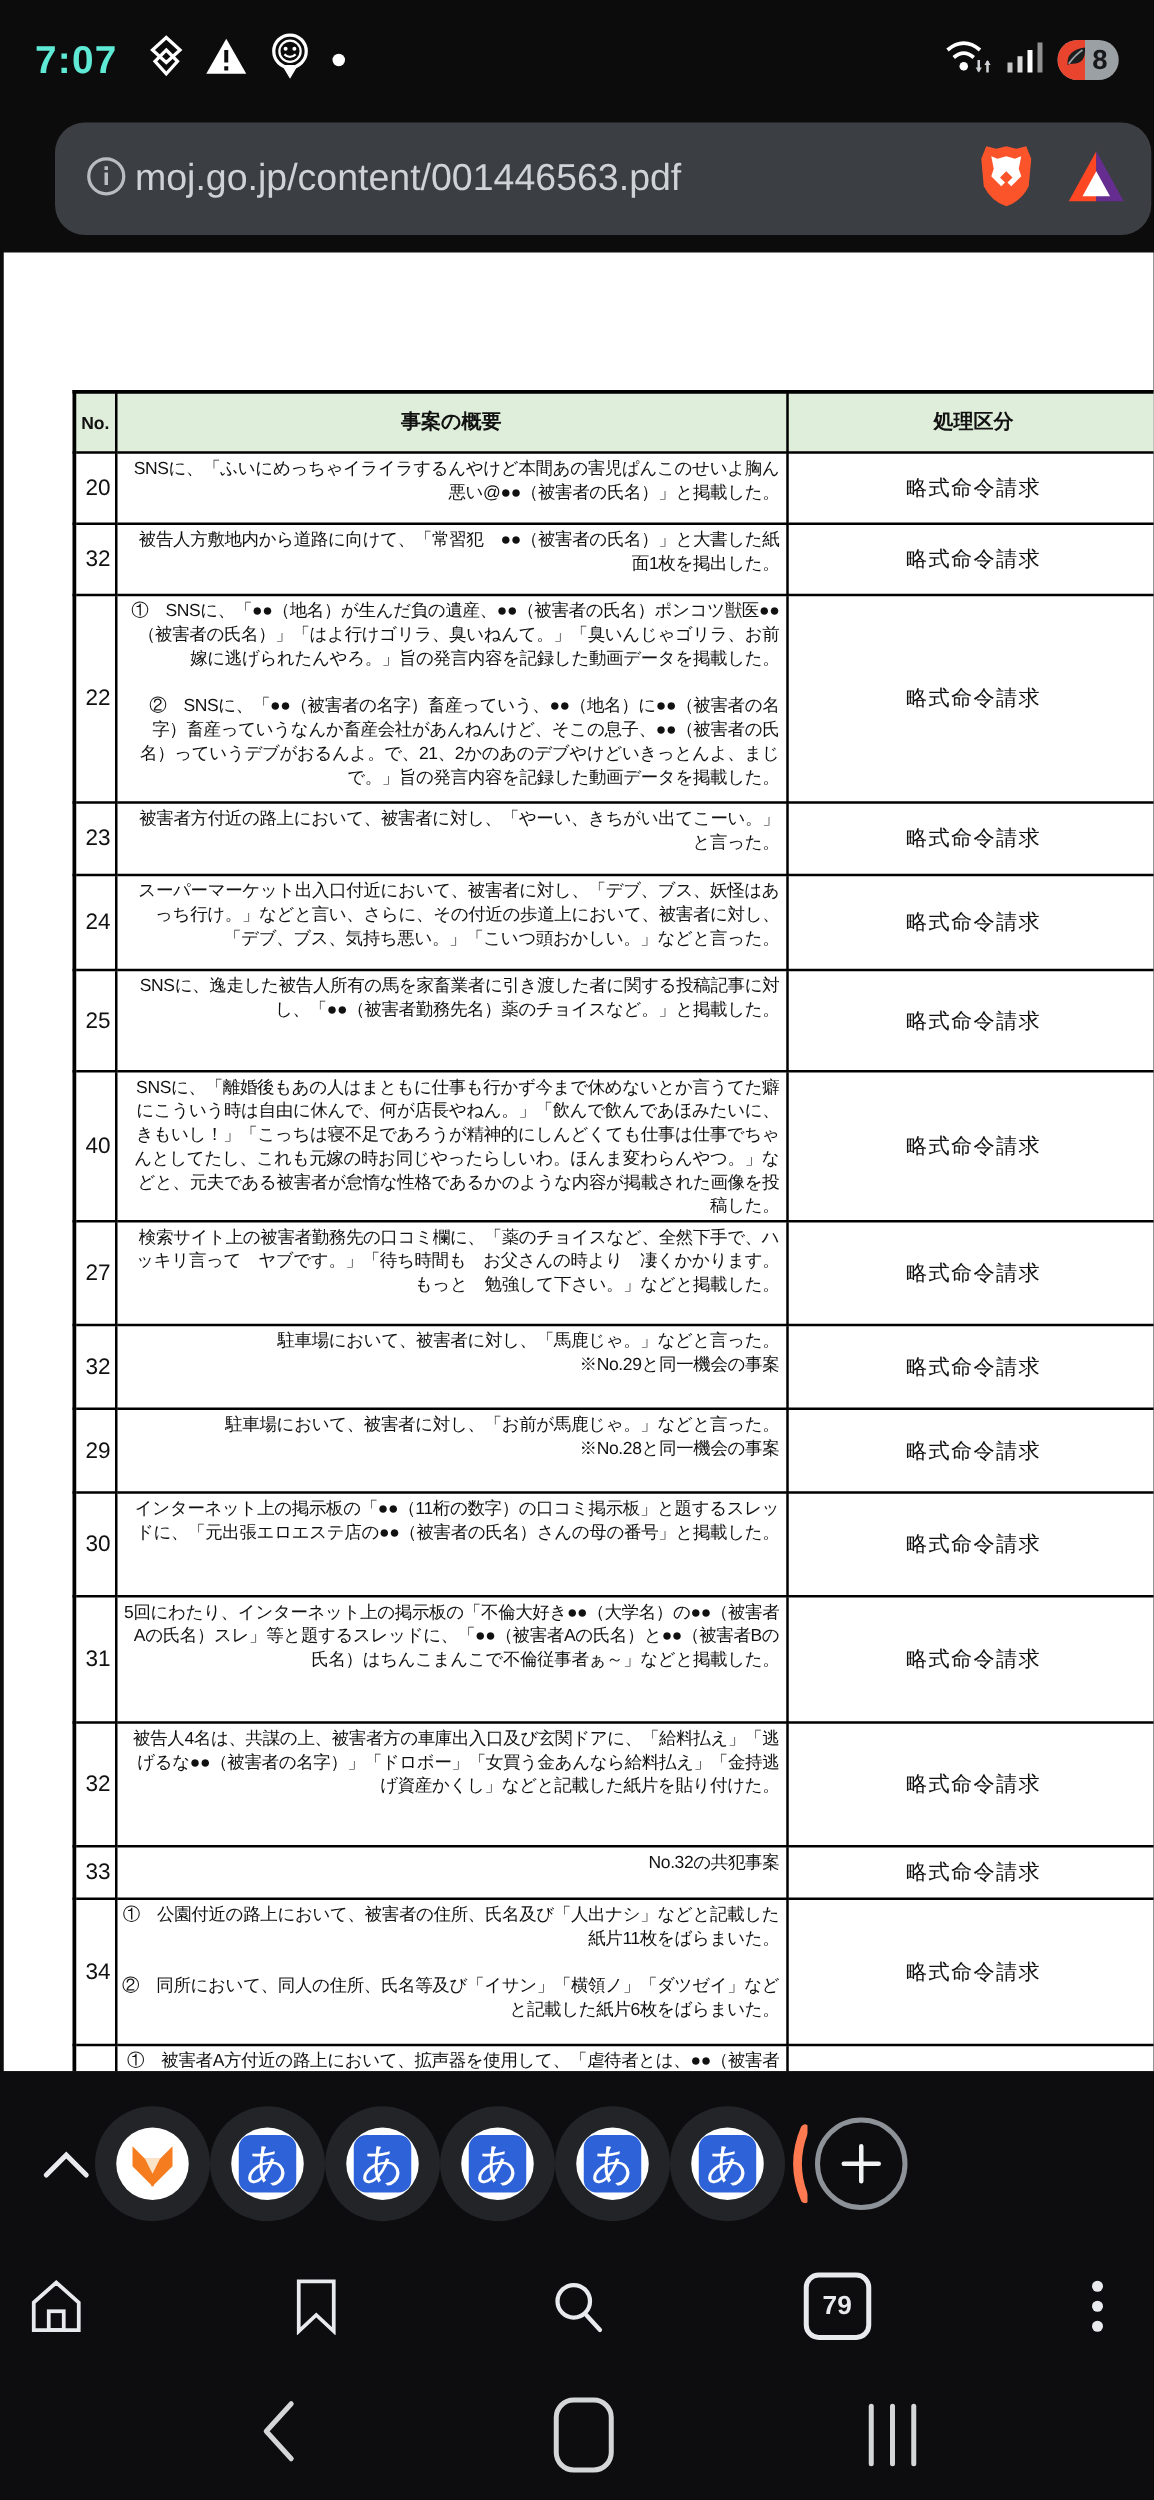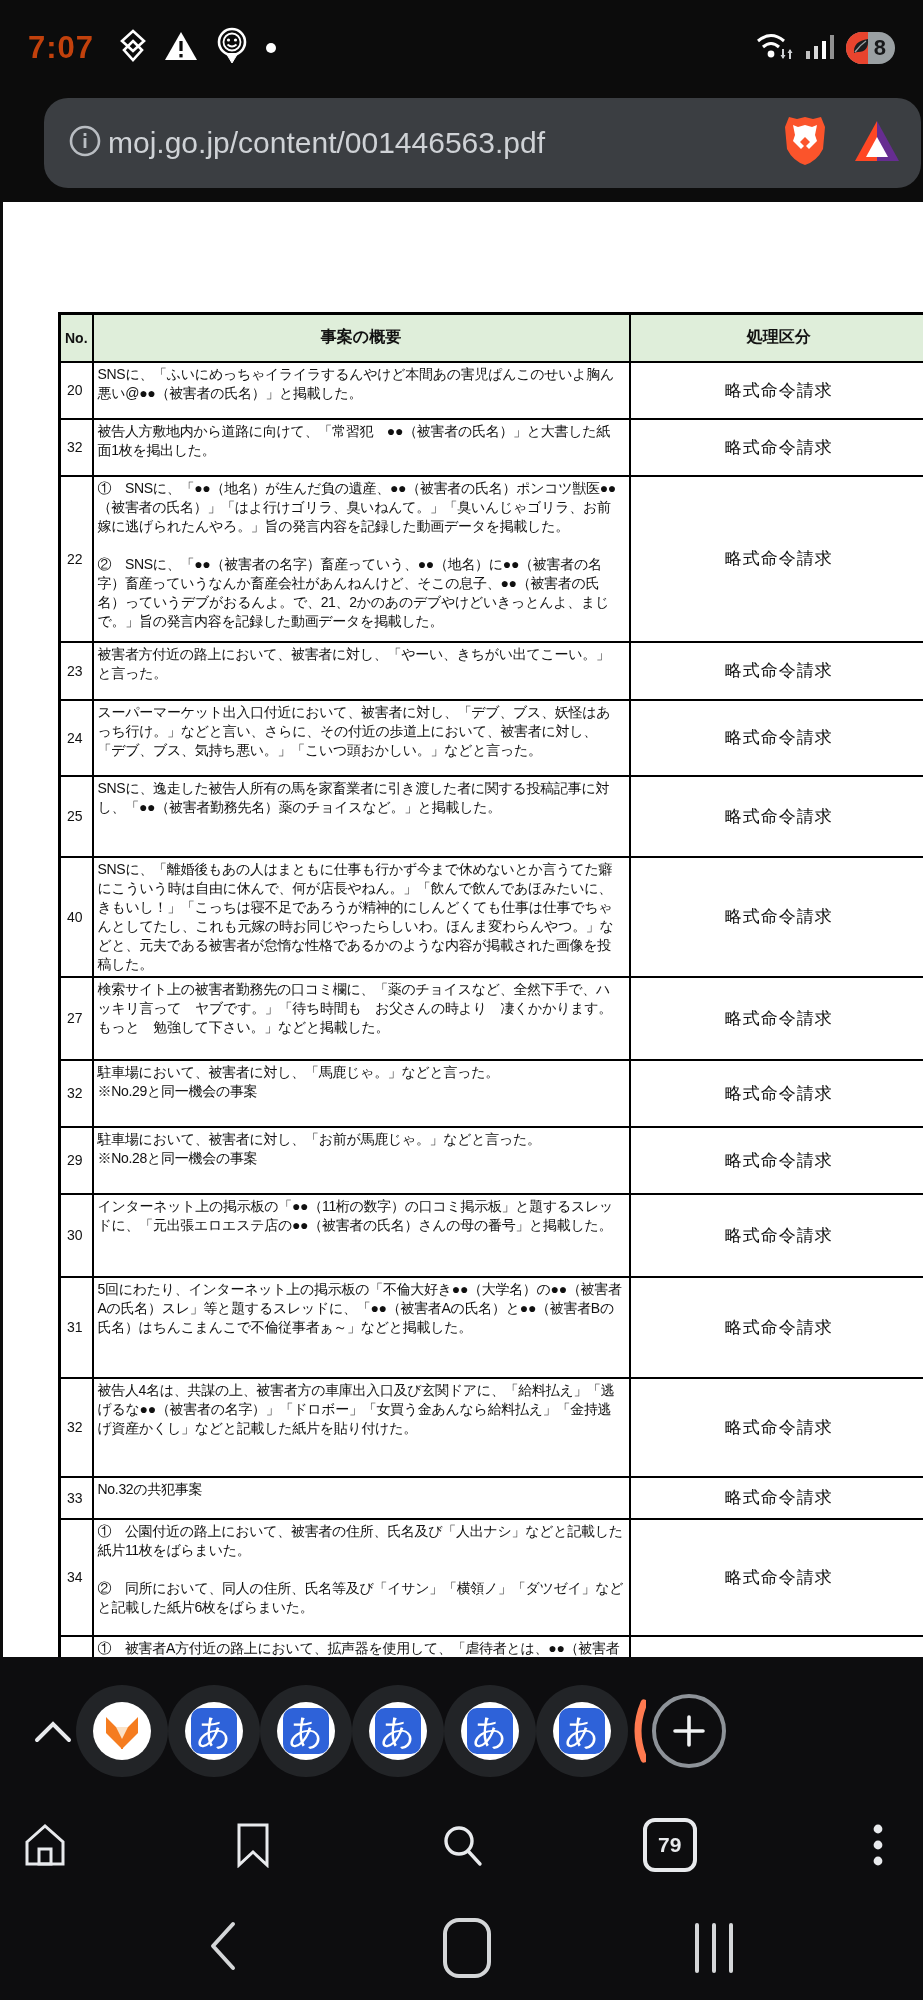--- a/index.html
+++ b/index.html
@@ -2,43 +2,43 @@
 <html lang="ja"><head>
 <meta charset="utf-8">
 <style>
   html,body{margin:0;padding:0;background:#000;}
   .screen{position:relative;width:923px;height:2000px;overflow:hidden;background:#0c0c0c;
           font-family:"Liberation Sans",sans-serif;}
   
   .status-bar{position:absolute;top:0;left:0;width:100%;height:95px;background:#0c0c0c;
               display:flex;align-items:center;justify-content:space-between;padding:0 28px;box-sizing:border-box;}
   .sb-left{display:flex;align-items:center;gap:16px;}
-  .sb-time{color:#c2410c;font-size:31px;font-weight:bold;letter-spacing:1px;margin-right:8px;}
+  .sb-time{color:#5eead4;font-size:31px;font-weight:bold;letter-spacing:1px;margin-right:8px;}
   .sb-right{display:flex;align-items:center;gap:10px;}
   .battery-pill{display:flex;align-items:center;background:#9aa0a3;border-radius:16px;height:32px;padding:0 9px 0 4px;position:relative;overflow:hidden;}
   .battery-red{position:absolute;left:0;top:0;width:22px;height:32px;background:#e8442e;}
   .battery-leaf{position:relative;z-index:1;margin-right:2px;}
   .battery-num{position:relative;z-index:1;color:#17181a;font-size:22px;font-weight:bold;}
   
   .url-row{position:absolute;top:95px;left:0;width:100%;height:107px;background:#0c0c0c;}
   .url-pill{position:absolute;left:44px;right:2px;top:3px;height:90px;background:#3b3e42;border-radius:24px;
             display:flex;align-items:center;padding:0 20px 0 24px;box-sizing:border-box;}
   .url-text{flex:1;color:#cfd2d6;font-size:30px;white-space:nowrap;overflow:hidden;margin-left:6px;}
   .pill-icons{display:flex;align-items:center;gap:26px;margin-left:10px;}
   
   .page{position:absolute;top:202px;left:3px;width:100%;height:1455px;background:#ffffff;overflow:hidden;}
   table.case{border-collapse:collapse;margin:110px 0 0 55px;width:872px;table-layout:fixed;
              border:3px solid #000;}
   table.case th,table.case td{border:2px solid #000;box-sizing:border-box;color:#111;}
   th.c-no,td.c-no{width:33px;}
   th.c-sum,td.c-sum{width:537px;}
   thead th{background:#dfeeda;height:48px;font-size:16px;font-weight:bold;text-align:center;}
   thead th.c-no{font-size:14px;}
-  td.c-no{vertical-align:middle;text-align:center;font-size:14px;padding:0 3px 0 0;}
-  td.c-sum{vertical-align:top;text-align:left;padding:2px 5px 2px 4px;}
+  td.c-no{vertical-align:middle;text-align:right;font-size:18px;padding:0 3px 0 0;}
+  td.c-sum{vertical-align:top;text-align:right;padding:2px 5px 2px 4px;}
   td.c-sum span{display:block;font-size:14px;line-height:19px;white-space:pre-wrap;letter-spacing:-0.3px;}
   td.c-disp{vertical-align:middle;text-align:center;font-size:17px;letter-spacing:1px;}
   
   .bottom{position:absolute;top:1657px;left:0;width:100%;height:343px;background:#0d0d0f;}
   .tabstrip{position:absolute;top:14px;left:0;width:100%;height:120px;display:flex;align-items:center;padding-left:30px;box-sizing:border-box;}
   .chev-up{width:46px;display:flex;justify-content:center;}
   .tab-outer{width:92px;height:92px;border-radius:50%;background:#222427;display:flex;align-items:center;justify-content:center;flex:0 0 auto;}
   .tab-fav{width:58px;height:58px;border-radius:50%;background:#fff;display:flex;align-items:center;justify-content:center;overflow:hidden;}
   .kana-box{width:46px;height:46px;border-radius:10px;background:#2e62d9;color:#fff;display:flex;align-items:center;justify-content:center;font-size:34px;line-height:1;}
   .arc-slice{width:16px;height:64px;margin-left:2px;flex:0 0 auto;}

